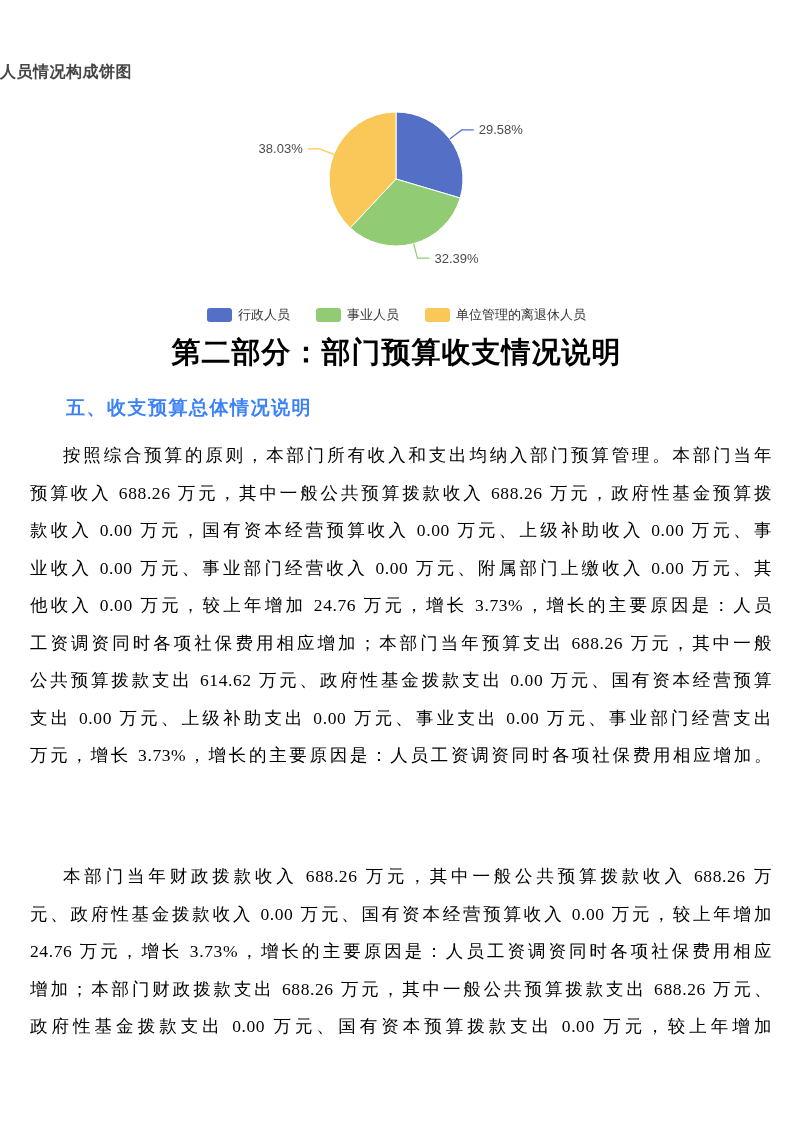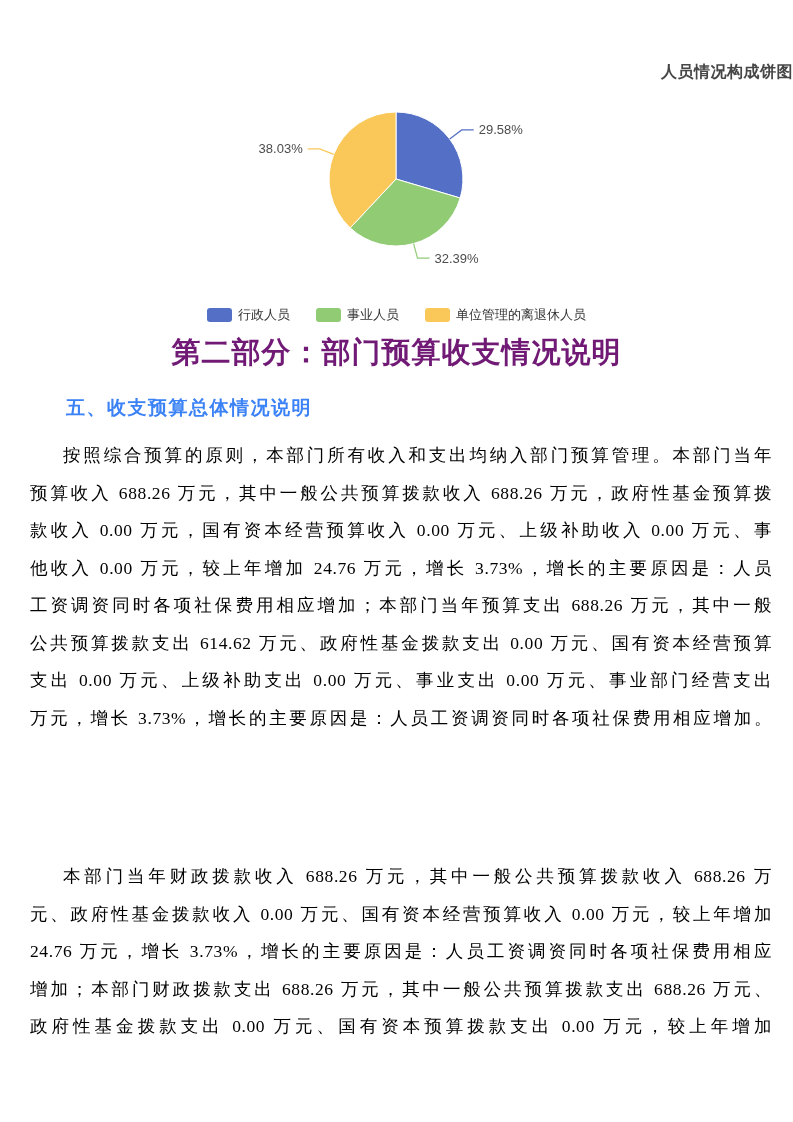--- a/index.html
+++ b/index.html
@@ -1,34 +1,34 @@
 <!DOCTYPE html>
 <html><head>
 <meta charset="utf-8">
 <style>
   html,body{margin:0;padding:0;background:#fff;}
   .page{position:relative;width:793px;height:1122px;background:#ffffff;overflow:hidden;
         font-family:"Liberation Serif","DejaVu Serif",serif;color:#000;}
 
   
-  .chart-title{position:absolute;top:62px;left:0;width:793px;text-align:right;
+  .chart-title{position:absolute;top:62px;left:0;width:793px;text-align:left;
     font-family:"Liberation Sans","DejaVu Sans",sans-serif;font-weight:bold;
     font-size:16px;color:#464646;letter-spacing:0.5px;}
   svg.pie{position:absolute;top:0;left:0;}
   .pie-label{font-family:"Liberation Sans","DejaVu Sans",sans-serif;font-size:13px;fill:#4c4c4c;}
   .legend{position:absolute;top:306px;left:0;width:793px;display:flex;justify-content:center;
     align-items:center;gap:26px;font-family:"Liberation Sans","DejaVu Sans",sans-serif;
     font-size:13px;color:#333;}
   .legend-item{display:flex;align-items:center;gap:6px;}
   .swatch{width:25px;height:14px;border-radius:3px;display:inline-block;}
 
   
   .part-title{position:absolute;top:333px;left:0;width:793px;text-align:center;
     font-family:"Liberation Sans","DejaVu Sans",sans-serif;font-weight:bold;
-    font-size:29px;color:#701a75;letter-spacing:1px;}
+    font-size:29px;color:#000000;letter-spacing:1px;}
   .sec-heading{position:absolute;left:66px;
     font-family:"Liberation Sans","DejaVu Sans",sans-serif;font-weight:bold;
     font-size:19px;letter-spacing:1.5px;color:#3b82f6;}
   #h5{top:395px;} #h6{top:821px;}
   .para{position:absolute;left:22px;width:750px;}
   #p5{top:437px;} #p6{top:858px;}
   .line{height:37.5px;line-height:37.5px;font-size:17.5px;letter-spacing:0.6px;
     text-align:justify;text-align-last:justify;overflow:hidden;margin-left:8px;}
   .line.indent{text-indent:33px;}
 </style>
@@ -65,20 +65,21 @@
     </span>
   </div>
 
   <div class="part-title">第二部分：部门预算收支情况说明</div>
 
   <div class="sec-heading" id="h5">五、收支预算总体情况说明</div>
   <div class="para" id="p5">
     <div class="line indent">按照综合预算的原则，本部门所有收入和支出均纳入部门预算管理。本部门当年</div>
     <div class="line">预算收入 688.26 万元，其中一般公共预算拨款收入 688.26 万元，政府性基金预算拨</div>
     <div class="line">款收入 0.00 万元，国有资本经营预算收入 0.00 万元、上级补助收入 0.00 万元、事</div>
+    <div class="line">业收入 0.00 万元、事业部门经营收入 0.00 万元、附属部门上缴收入 0.00 万元、其</div>
     <div class="line">他收入 0.00 万元，较上年增加 24.76 万元，增长 3.73%，增长的主要原因是：人员</div>
     <div class="line">工资调资同时各项社保费用相应增加；本部门当年预算支出 688.26 万元，其中一般</div>
     <div class="line">公共预算拨款支出 614.62 万元、政府性基金拨款支出 0.00 万元、国有资本经营预算</div>
     <div class="line">支出 0.00 万元、上级补助支出 0.00 万元、事业支出 0.00 万元、事业部门经营支出</div>
     <div class="line">万元，增长 3.73%，增长的主要原因是：人员工资调资同时各项社保费用相应增加。</div>
   </div>
 
   <div class="para" id="p6">
     <div class="line indent">本部门当年财政拨款收入 688.26 万元，其中一般公共预算拨款收入 688.26 万</div>
     <div class="line">元、政府性基金拨款收入 0.00 万元、国有资本经营预算收入 0.00 万元，较上年增加</div>

